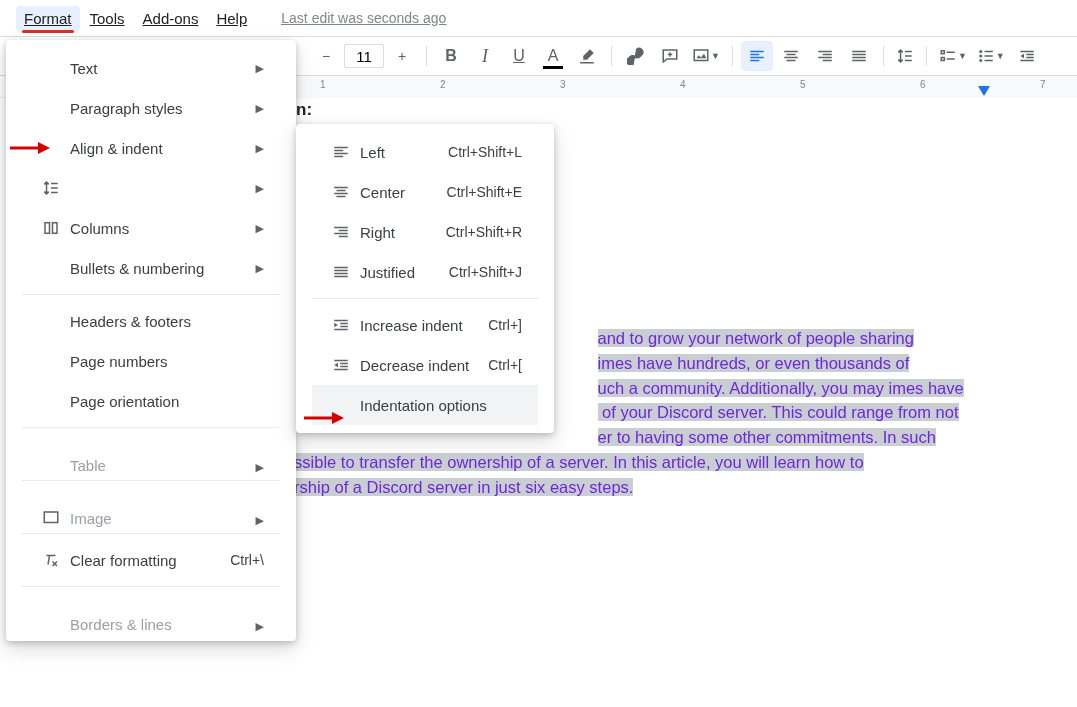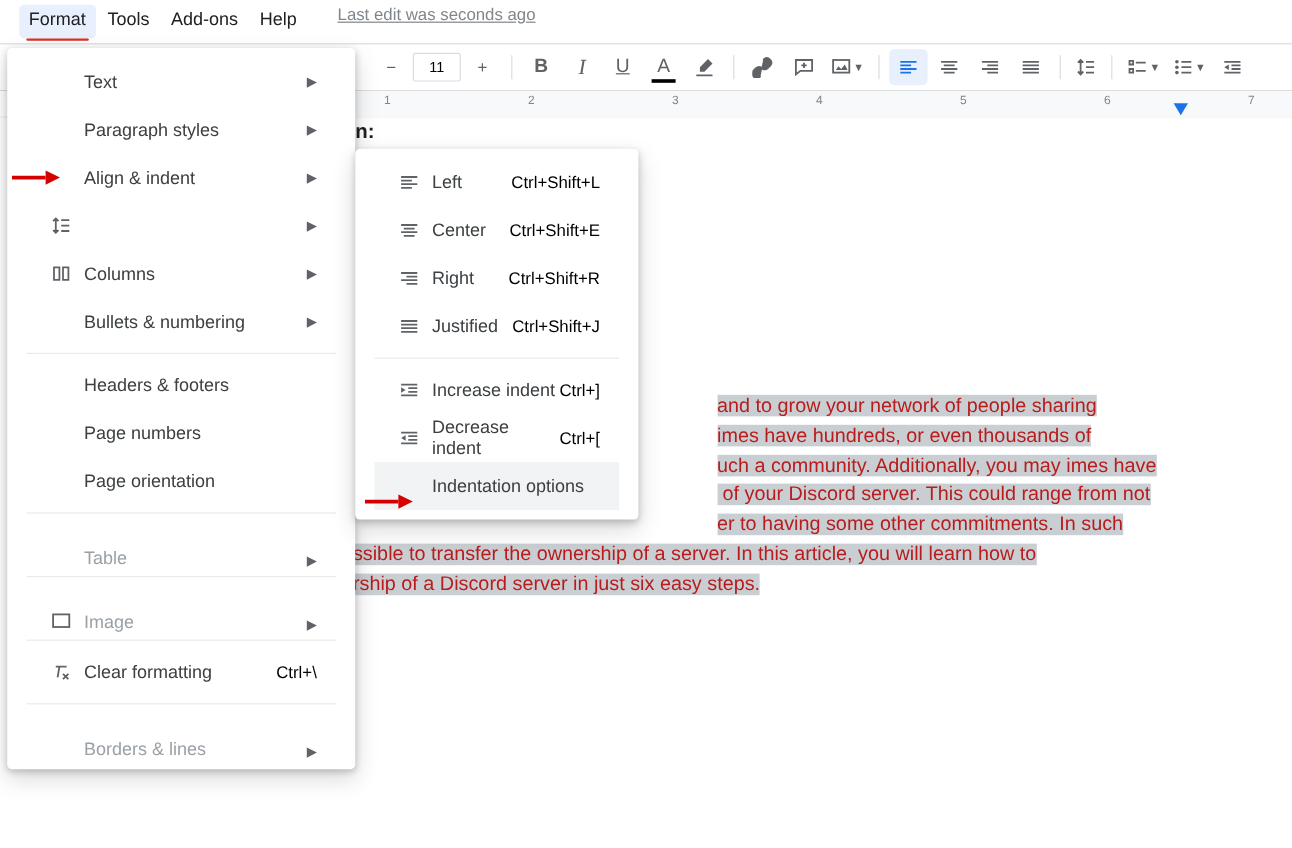--- a/index.html
+++ b/index.html
@@ -10,23 +10,25 @@
     color: #202124;
     background: #fff;
     width: 1077px;
     height: 707px;
     overflow: hidden;
     position: relative;
   }
   
   .menubar {
     display: flex;
+    align-items: center;
     padding: 4px 8px 4px 16px;
     gap: 2px;
     height: 36px;
+    text-decoration: underline;
   }
   .menubar-item {
     padding: 4px 8px;
     border-radius: 4px;
     font-size: 15px;
     cursor: pointer;
   }
   .menubar-item.active {
     background: #e8f0fe;
     position: relative;
@@ -79,21 +81,21 @@
     display: flex;
     align-items: center;
     gap: 2px;
   }
   .font-size-input {
     width: 40px;
     height: 24px;
     text-align: center;
     border: 1px solid #dadce0;
     border-radius: 2px;
-    font-size: 12px;
+    font-size: 15px;
   }
   .tbtn svg { width: 18px; height: 18px; }
   .bold { font-weight: 700; font-size: 16px; }
   .italic { font-style: italic; font-family: serif; font-size: 18px; }
   .underline { text-decoration: underline; font-size: 16px; }
   .textcolor { position: relative; font-size: 16px; }
   .textcolor .bar { position: absolute; bottom: 2px; left: 6px; right: 6px; height: 3px; background: #000; }
   .drop { display: flex; align-items: center; gap: 1px; width: auto; padding: 0 4px;}
   .drop .chev { font-size: 9px; color: #5f6368; }
   
@@ -132,21 +134,21 @@
     padding-left: 84px;
     padding-top: 6px;
   }
   .doc-text {
     position: absolute;
     top: 228px;
     left: 86px;
     width: 980px;
     font-size: 16.5px;
     line-height: 1.5;
-    color: #b91c1c;
+    color: #6d28d9;
   }
   .sel { background: #c9ced3; }
   .doc-heading {
     position: absolute;
     top: 2px;
     left: 296px;
     font-weight: 700;
     font-size: 17px;
   }
   
@@ -176,31 +178,31 @@
   .menu-item.disabled { color: #9aa0a6; align-items: flex-end; }
   .menu-item .mi-icon {
     width: 28px;
     display: flex;
     align-items: center;
     justify-content: flex-start;
     color: #5f6368;
   }
   .menu-item .mi-icon svg { width: 18px; height: 18px; }
   .menu-item .mi-label { flex: 1; }
-  .menu-item .mi-shortcut { color: #000000; font-size: 14px; }
+  .menu-item .mi-shortcut { color: #404040; font-size: 14px; }
   .menu-item .mi-arrow { font-size: 11px; color: #5f6368; margin-left: auto; }
   .menu-sep {
     height: 1px;
     background: #e8eaed;
     margin: 6px 0;
   }
   .submenu {
     top: 124px;
     left: 296px;
-    width: 236px;
+    width: 258px;
   }
   .submenu .menu-item { height: 40px; }
   .submenu .menu-item.hover { background: #f1f3f4; }
   
   .red-arrow {
     position: absolute;
     z-index: 200;
     pointer-events: none;
   }
   .red-arrow svg { display:block; }

